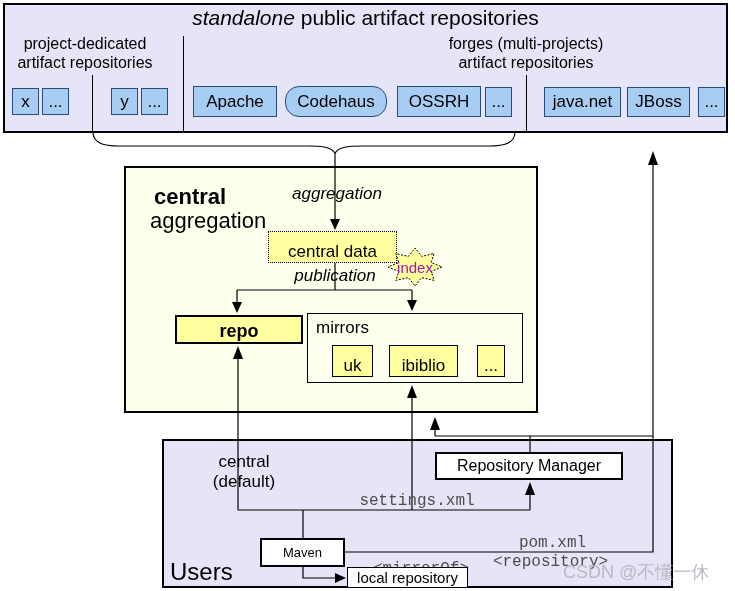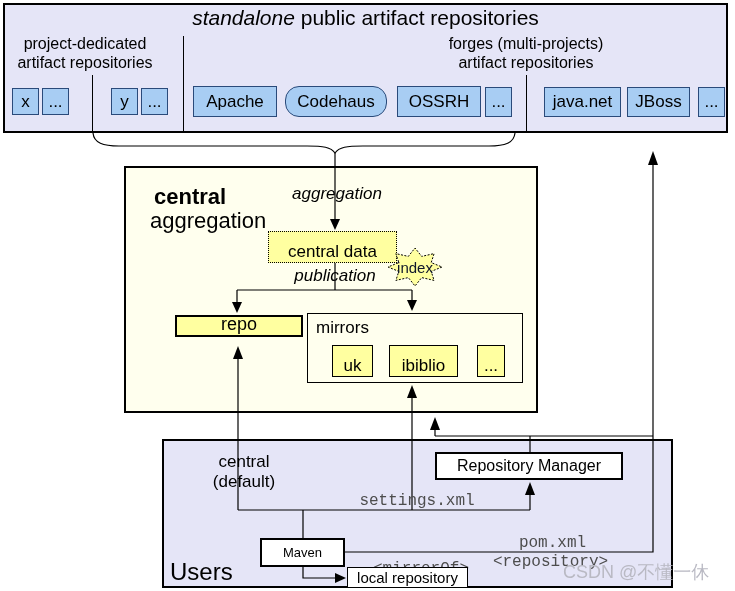--- a/index.html
+++ b/index.html
@@ -125,25 +125,25 @@
 
   <div class="lbl ctr ital" style="left:277px;top:184px;width:120px;font-size:17px;">aggregation</div>
 
   <div class="yellowbox" style="left:268px;top:231px;width:129px;height:32px;border-style:dotted;">
     <span>central data</span>
   </div>
 
   <svg class="abs" style="left:383px;top:244px;overflow:visible;" width="64" height="46" viewBox="0 0 64 46">
     <polygon points="59,23 48.2,27.4 51.1,36.4 38.7,33.6 32,42 25.3,33.6 12.9,36.4 15.8,27.4 5,23 15.8,18.6 12.9,9.6 25.3,12.4 32,4 38.7,12.4 51.1,9.6 48.2,18.6" fill="#ffffa0" stroke="#000" stroke-width="1" stroke-dasharray="2 1.5"></polygon>
   </svg>
-  <div class="lbl ctr" style="left:389px;top:259px;width:52px;font-size:15px;color:#0f172a;">index</div>
+  <div class="lbl ctr" style="left:389px;top:259px;width:52px;font-size:15px;color:#a21caf;">index</div>
 
   <div class="lbl ctr ital" style="left:275px;top:266px;width:120px;font-size:17px;">publication</div>
 
-  <div class="yellowbox" style="left:175px;top:315px;width:128px;height:22px;border-width:2px;font-weight:normal;font-size:18px;">
+  <div class="yellowbox" style="left:175px;top:315px;width:128px;height:29px;border-width:2px;font-weight:bold;font-size:18px;">
     <span>repo</span>
   </div>
 
   <div class="lbl" style="left:316px;top:318px;font-size:17px;">mirrors</div>
   <div class="yellowbox" style="left:332px;top:345px;width:41px;height:32px;">
       <span>uk</span>
     </div>
   <div class="yellowbox" style="left:389px;top:345px;width:69px;height:32px;">
       <span>ibiblio</span>
     </div>

